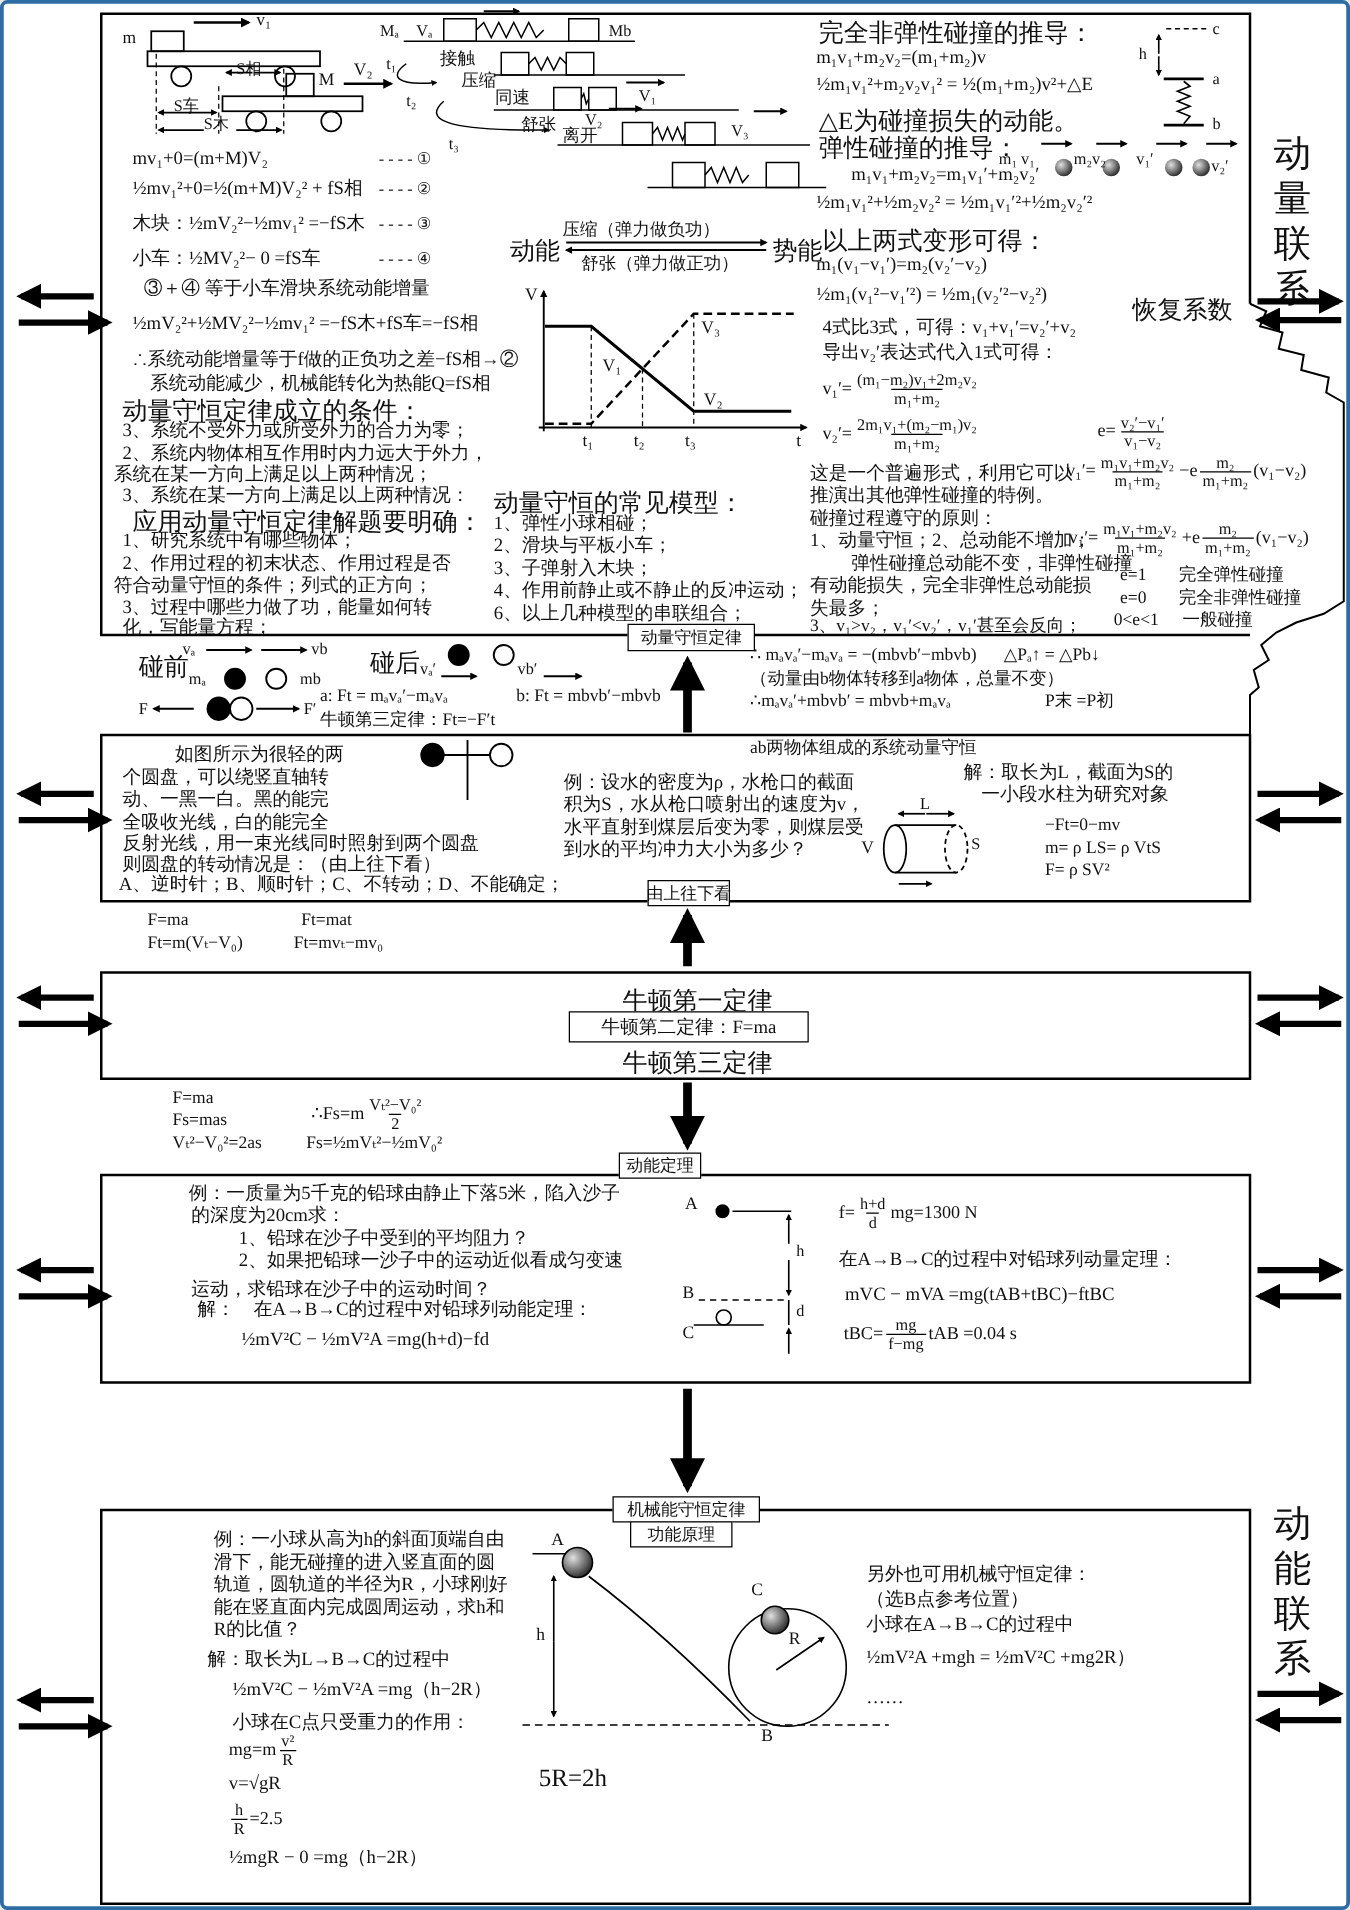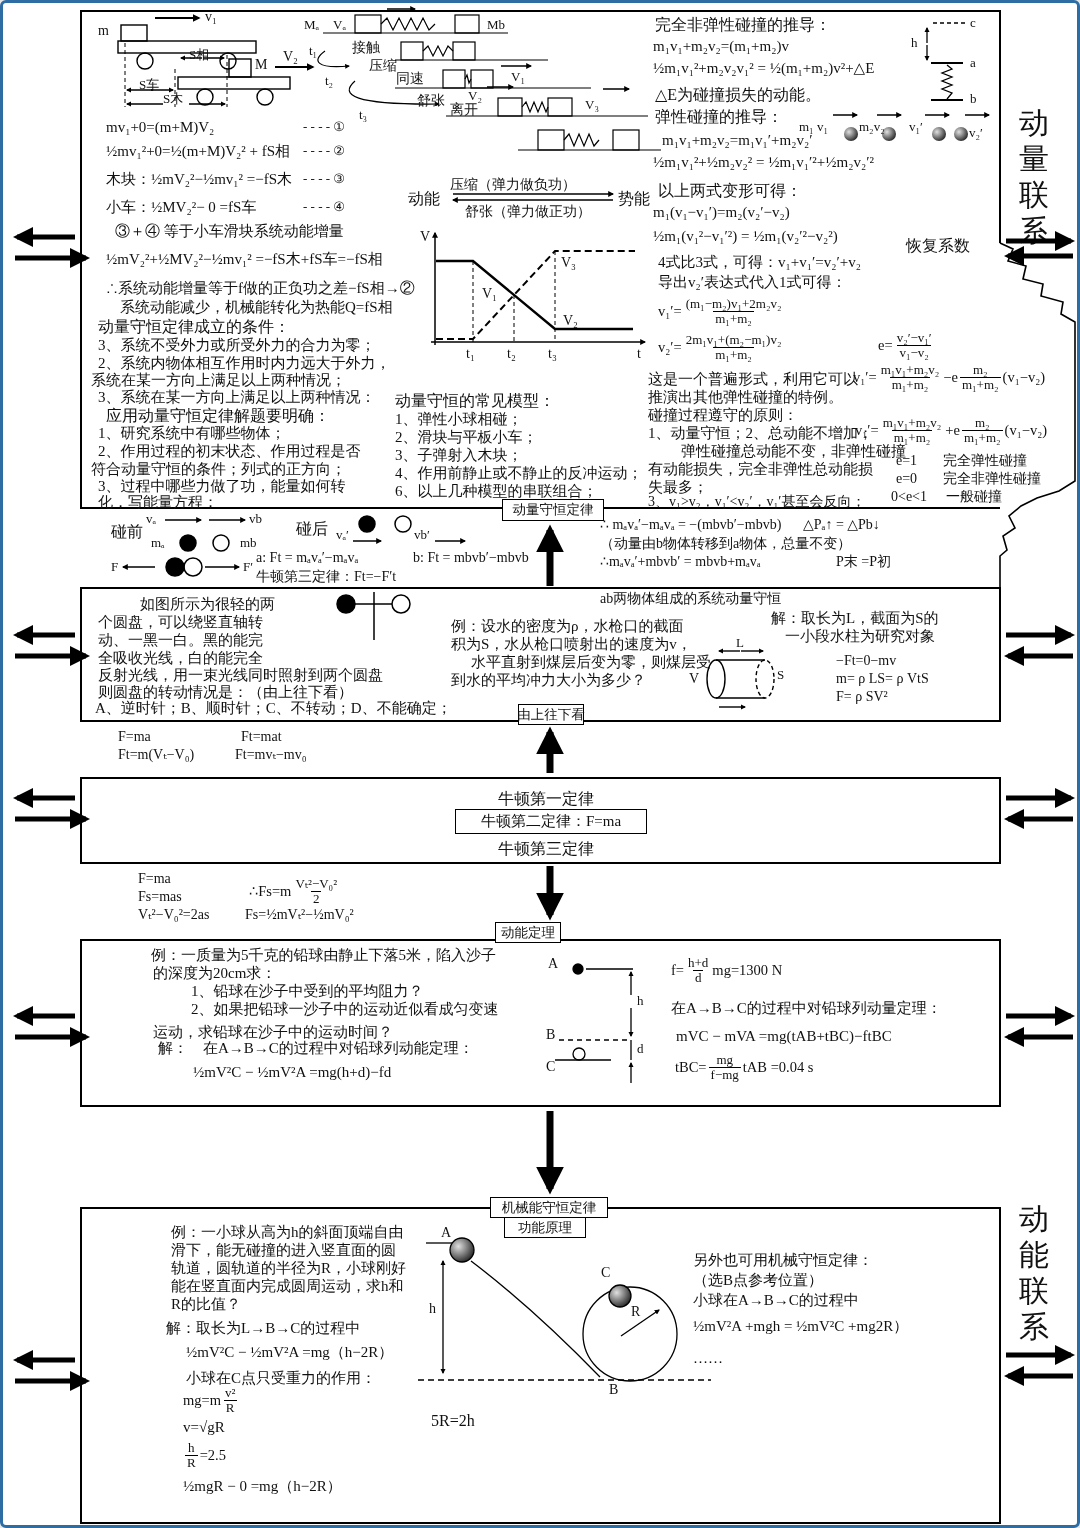--- a/index.html
+++ b/index.html
@@ -1,20 +1,20 @@
 <!DOCTYPE html>
 <html><head>
 <meta charset="utf-8">
 <style>
   html,body{margin:0;padding:0;background:#e8e8e8}
   #page{position:relative;width:1080px;height:1528px;background:#fff;
         font-family:"Liberation Serif","DejaVu Serif",serif;color:#111;
         border:3px solid #2e6da4;border-radius:6px;box-sizing:border-box;overflow:hidden}
   .t{position:absolute;white-space:nowrap;font-size:15px;line-height:1.2}
-  .s13{font-size:13px}.s14{font-size:14px}.s16{font-size:16px}
+  .s13{font-size:13px}.s14{font-size:14px}.s16{font-size:20px}
   .vchar{position:absolute;font-size:30px;white-space:nowrap}
   .lblbox{position:absolute;border:1.5px solid #000;background:#fff;display:flex;
           align-items:center;justify-content:center;font-size:13.5px;z-index:6;white-space:nowrap}
   .frow{position:absolute;display:flex;align-items:center;font-size:14.5px;white-space:nowrap;z-index:4}
   .frac{display:inline-flex;flex-direction:column;align-items:center;line-height:1.05;margin:0 2px;font-size:13px}
   .frac .num{padding:0 2px}
   .frac .den{border-top:1px solid #000;padding:0 2px}
   svg#bg{position:absolute;left:0;top:0;z-index:1}
   .t,.frow,.lblbox{z-index:4}
 </style>
@@ -304,21 +304,21 @@
 <span class="t" style="left:392px;top:425px">2、滑块与平板小车；</span>
 <span class="t" style="left:392px;top:443px">3、子弹射入木块；</span>
 <span class="t" style="left:392px;top:461px">4、作用前静止或不静止的反冲运动；</span>
 <span class="t" style="left:392px;top:479px">6、以上几种模型的串联组合；</span>
 
 <span class="t s16" style="left:652px;top:12px">完全非弹性碰撞的推导：</span>
 <span class="t" style="left:650px;top:34px">m₁v₁+m₂v₂=(m₁+m₂)v</span>
 <span class="t" style="left:650px;top:56px">½m₁v₁²+m₂v₂v₁² = ½(m₁+m₂)v²+△E</span>
 <span class="t s16" style="left:652px;top:82px">△E为碰撞损失的动能。</span>
 <span class="t s16" style="left:652px;top:104px">弹性碰撞的推导：</span>
-<span class="t" style="left:659px;top:128px">m₁v₁+m₂v₂=m₁v₁′+m₂v₂′</span>
+<span class="t" style="left:678px;top:128px">m₁v₁+m₂v₂=m₁v₁′+m₂v₂′</span>
 <span class="t" style="left:650px;top:150px">½m₁v₁²+½m₂v₂² = ½m₁v₁′²+½m₂v₂′²</span>
 <span class="t s16" style="left:655px;top:178px">以上两式变形可得：</span>
 <span class="t" style="left:650px;top:200px">m₁(v₁−v₁′)=m₂(v₂′−v₂)</span>
 <span class="t" style="left:650px;top:224px">½m₁(v₁²−v₁′²) = ½m₁(v₂′²−v₂²)</span>
 <span class="t" style="left:655px;top:250px">4式比3式，可得：v₁+v₁′=v₂′+v₂</span>
 <span class="t" style="left:655px;top:270px">导出v₂′表达式代入1式可得：</span>
 
 <div class="frow" style="left:655px;top:294px">
   <span>v₁′=</span>
   <span class="frac">
@@ -416,21 +416,21 @@
 <span class="t" style="left:137px;top:592px">如图所示为很轻的两</span>
 <span class="t" style="left:95px;top:610px">个圆盘，可以绕竖直轴转</span>
 <span class="t" style="left:95px;top:628px">动、一黑一白。黑的能完</span>
 <span class="t" style="left:95px;top:646px">全吸收光线，白的能完全</span>
 <span class="t" style="left:95px;top:663px">反射光线，用一束光线同时照射到两个圆盘</span>
 <span class="t" style="left:95px;top:680px">则圆盘的转动情况是：（由上往下看）</span>
 <span class="t" style="left:92px;top:696px">A、逆时针；B、顺时针；C、不转动；D、不能确定；</span>
 
 <span class="t" style="left:448px;top:614px">例：设水的密度为ρ，水枪口的截面</span>
 <span class="t" style="left:448px;top:632px">积为S，水从枪口喷射出的速度为v，</span>
-<span class="t" style="left:468px;top:650px">水平直射到煤层后变为零，则煤层受</span>
+<span class="t" style="left:448px;top:650px">水平直射到煤层后变为零，则煤层受</span>
 <span class="t" style="left:448px;top:668px">到水的平均冲力大小为多少？</span>
 
 <span class="t" style="left:768px;top:606px">解：取长为L，截面为S的</span>
 <span class="t" style="left:782px;top:624px">一小段水柱为研究对象</span>
 <span class="t s14" style="left:833px;top:650px">−Ft=0−mv</span>
 <span class="t s14" style="left:833px;top:668px">m= ρ LS= ρ VtS</span>
 <span class="t s14" style="left:833px;top:686px">F= ρ SV²</span>
 <span class="t s14" style="left:686px;top:668px">V</span>
 <span class="t s13" style="left:733px;top:632px">L</span>
 <span class="t s13" style="left:774px;top:664px">S</span>

